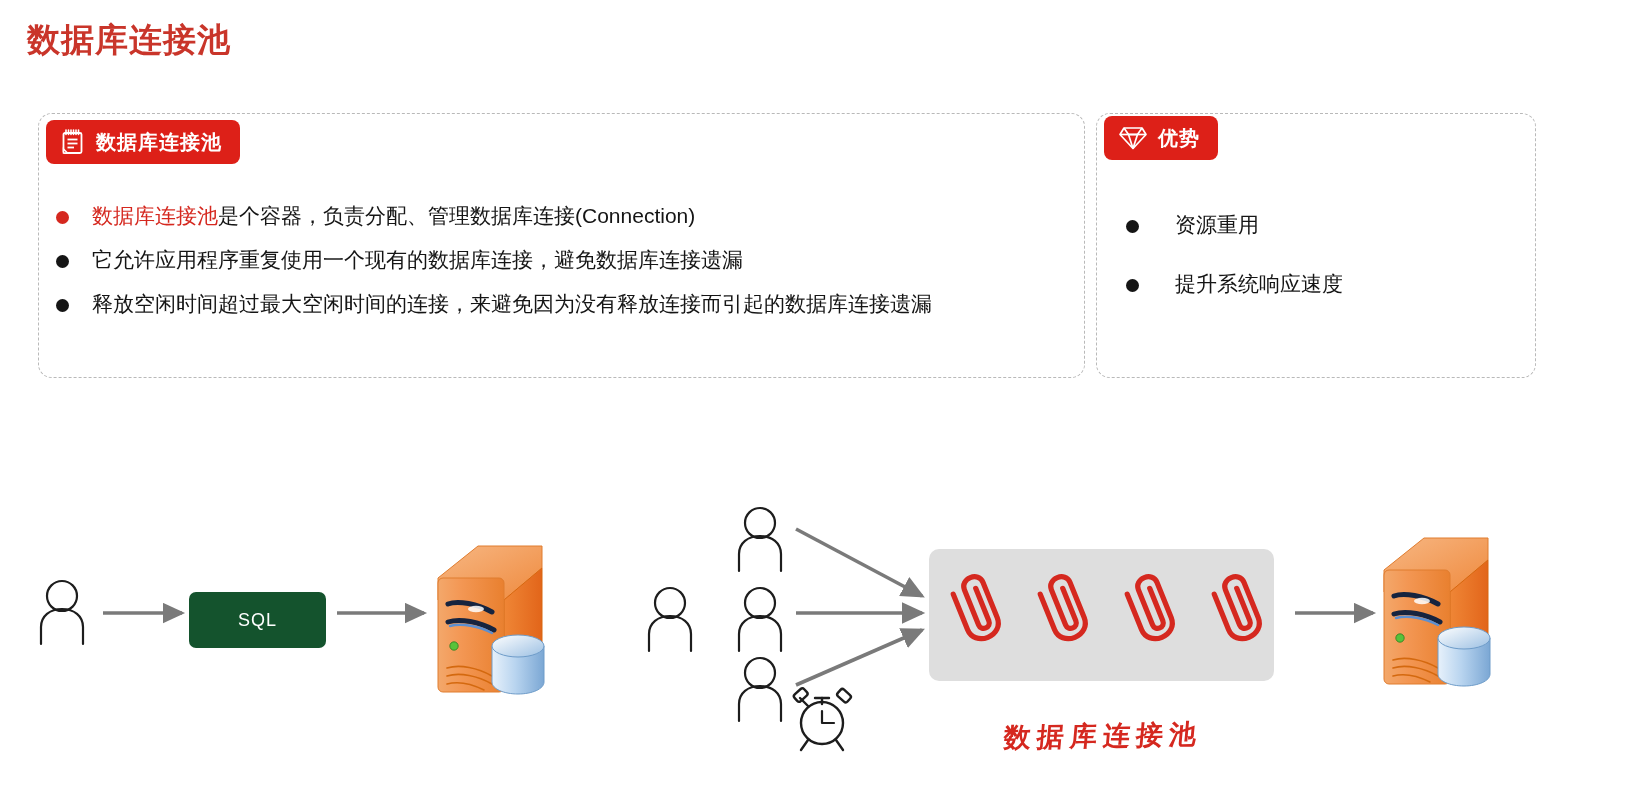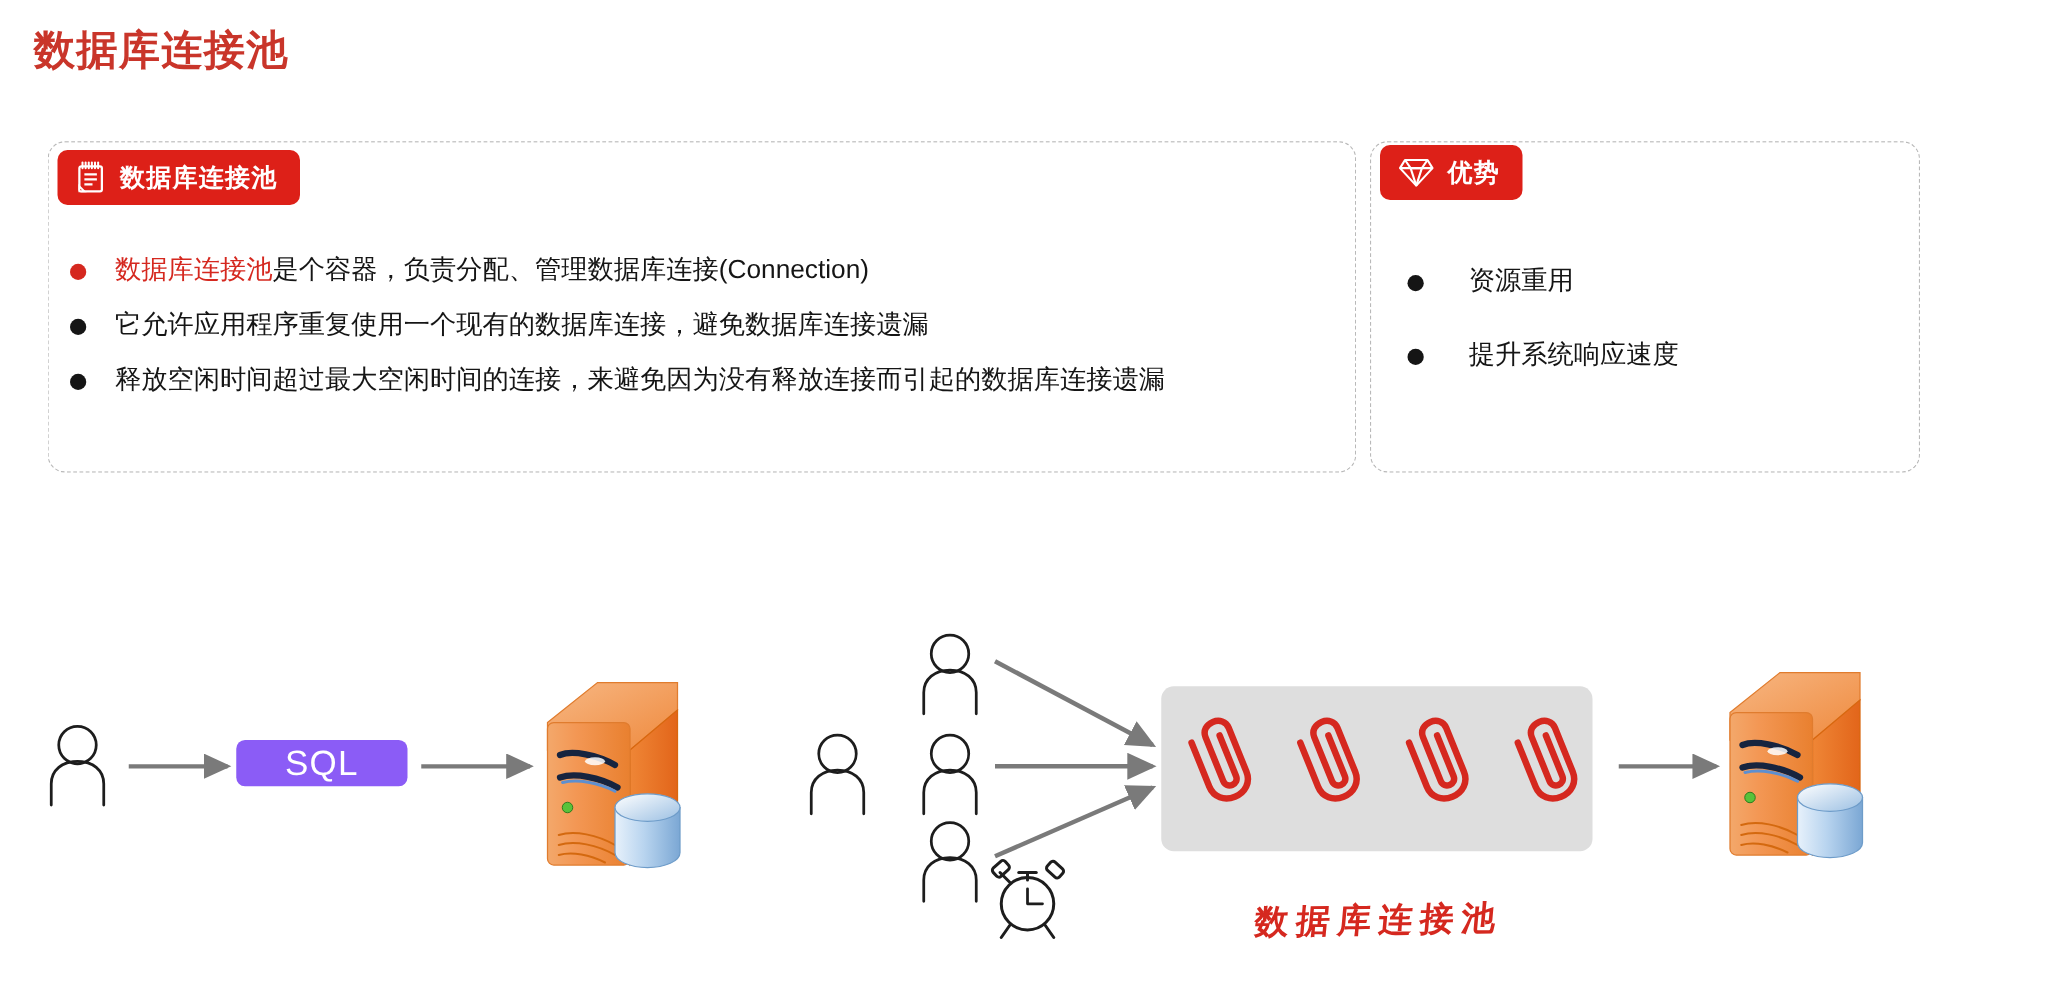--- a/index.html
+++ b/index.html
@@ -120,28 +120,28 @@
     letter-spacing: 6px;
     transform: skewX(-6deg) rotate(-1deg);
     white-space: nowrap;
   }
 
   .sql-box {
     position: absolute;
     left: 189px;
     top: 592px;
     width: 137px;
-    height: 37px;
-    background: #8b5cf6;
+    height: 56px;
+    background: #14532d;
     border-radius: 7px;
     display: flex;
     align-items: center;
     justify-content: center;
     color: #ffffff;
-    font-size: 28px;
+    font-size: 18px;
     letter-spacing: 1px;
   }
 </style>
 </head>
 <body>
 
 <div class="page-title">数据库连接池</div>
 
 <div class="panel panel-left"></div>
 

